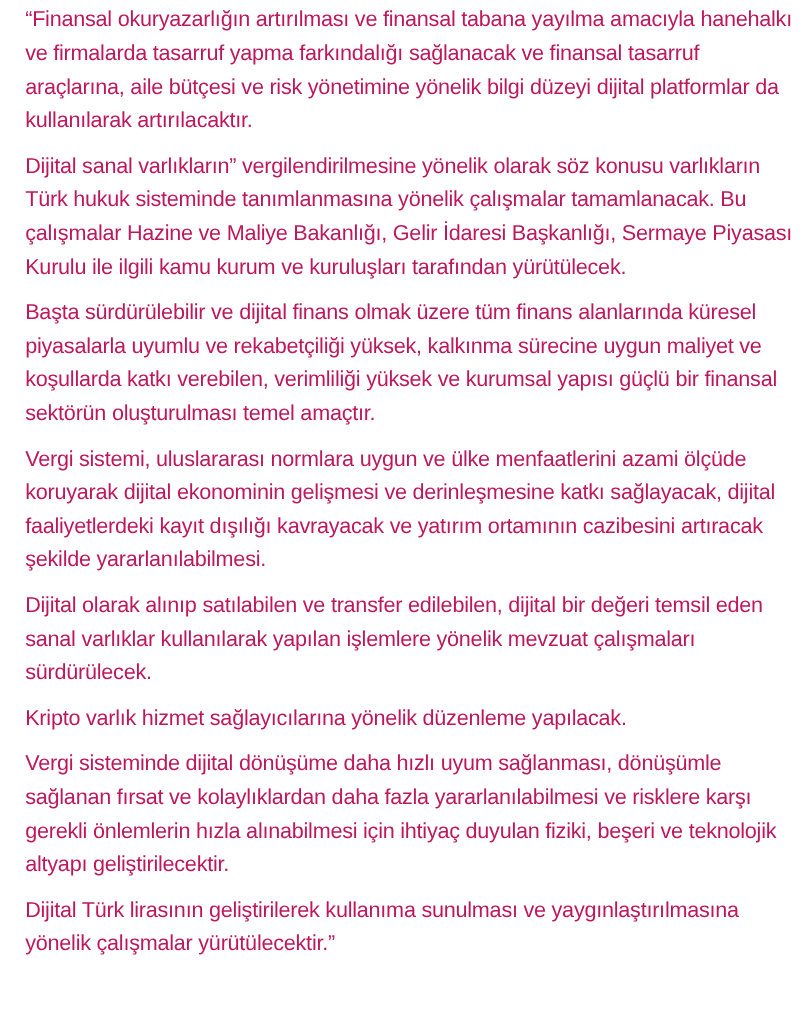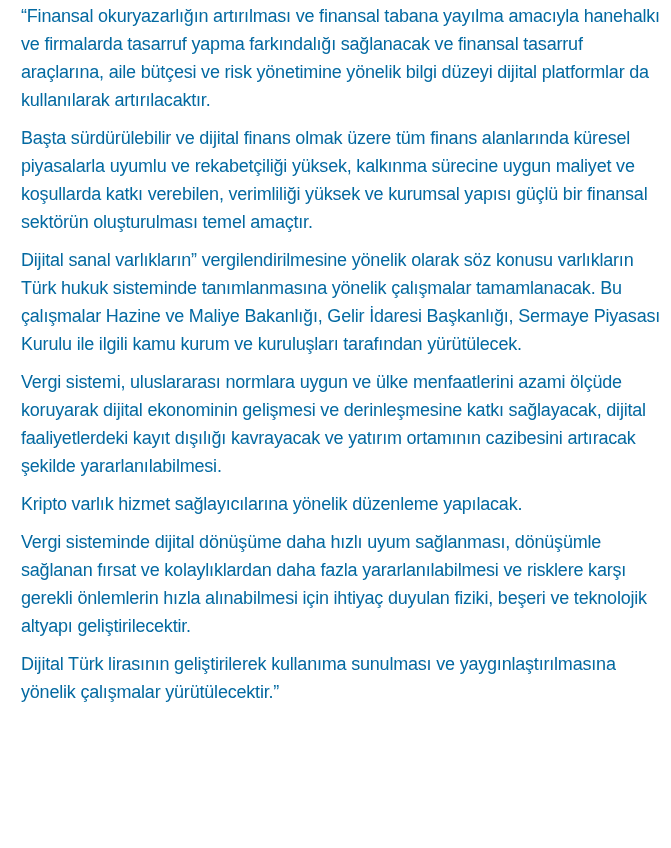--- a/index.html
+++ b/index.html
@@ -16,33 +16,34 @@
       padding: 2px 8px 12px 21px;
     }
     .article p {
       margin: 0 0 10px 0;
       max-width: 642px;
       font-family: "Liberation Sans", sans-serif;
       font-size: 18px;
       line-height: 28px;
       letter-spacing: -0.2px;
       font-weight: 400;
-      color: #0369a1;
+      color: #be185d;
       text-align: left;
     }
     .article p:last-child {
       margin-bottom: 0;
     }
   </style>
 </head>
 <body>
 
 <div class="page">
   <div class="article">
     <p>“Finansal okuryazarlığın artırılması ve finansal tabana yayılma amacıyla hanehalkı ve firmalarda tasarruf yapma farkındalığı sağlanacak ve finansal tasarruf araçlarına, aile bütçesi ve risk yönetimine yönelik bilgi düzeyi dijital platformlar da kullanılarak artırılacaktır.</p>
+    <p>Dijital sanal varlıkların” vergilendirilmesine yönelik olarak söz konusu varlıkların Türk hukuk sisteminde tanımlanmasına yönelik çalışmalar tamamlanacak. Bu çalışmalar Hazine ve Maliye Bakanlığı, Gelir İdaresi Başkanlığı, Sermaye Piyasası Kurulu ile ilgili kamu kurum ve kuruluşları tarafından yürütülecek.</p>
     <p>Başta sürdürülebilir ve dijital finans olmak üzere tüm finans alanlarında küresel piyasalarla uyumlu ve rekabetçiliği yüksek, kalkınma sürecine uygun maliyet ve koşullarda katkı verebilen, verimliliği yüksek ve kurumsal yapısı güçlü bir finansal sektörün oluşturulması temel amaçtır.</p>
-    <p>Dijital sanal varlıkların” vergilendirilmesine yönelik olarak söz konusu varlıkların Türk hukuk sisteminde tanımlanmasına yönelik çalışmalar tamamlanacak. Bu çalışmalar Hazine ve Maliye Bakanlığı, Gelir İdaresi Başkanlığı, Sermaye Piyasası Kurulu ile ilgili kamu kurum ve kuruluşları tarafından yürütülecek.</p>
     <p>Vergi sistemi, uluslararası normlara uygun ve ülke menfaatlerini azami ölçüde koruyarak dijital ekonominin gelişmesi ve derinleşmesine katkı sağlayacak, dijital faaliyetlerdeki kayıt dışılığı kavrayacak ve yatırım ortamının cazibesini artıracak şekilde yararlanılabilmesi.</p>
+    <p>Dijital olarak alınıp satılabilen ve transfer edilebilen, dijital bir değeri temsil eden sanal varlıklar kullanılarak yapılan işlemlere yönelik mevzuat çalışmaları sürdürülecek.</p>
     <p>Kripto varlık hizmet sağlayıcılarına yönelik düzenleme yapılacak.</p>
     <p>Vergi sisteminde dijital dönüşüme daha hızlı uyum sağlanması, dönüşümle sağlanan fırsat ve kolaylıklardan daha fazla yararlanılabilmesi ve risklere karşı gerekli önlemlerin hızla alınabilmesi için ihtiyaç duyulan fiziki, beşeri ve teknolojik altyapı geliştirilecektir.</p>
     <p>Dijital Türk lirasının geliştirilerek kullanıma sunulması ve yaygınlaştırılmasına yönelik çalışmalar yürütülecektir.”</p>
   </div>
 </div>
 
 </body></html>

